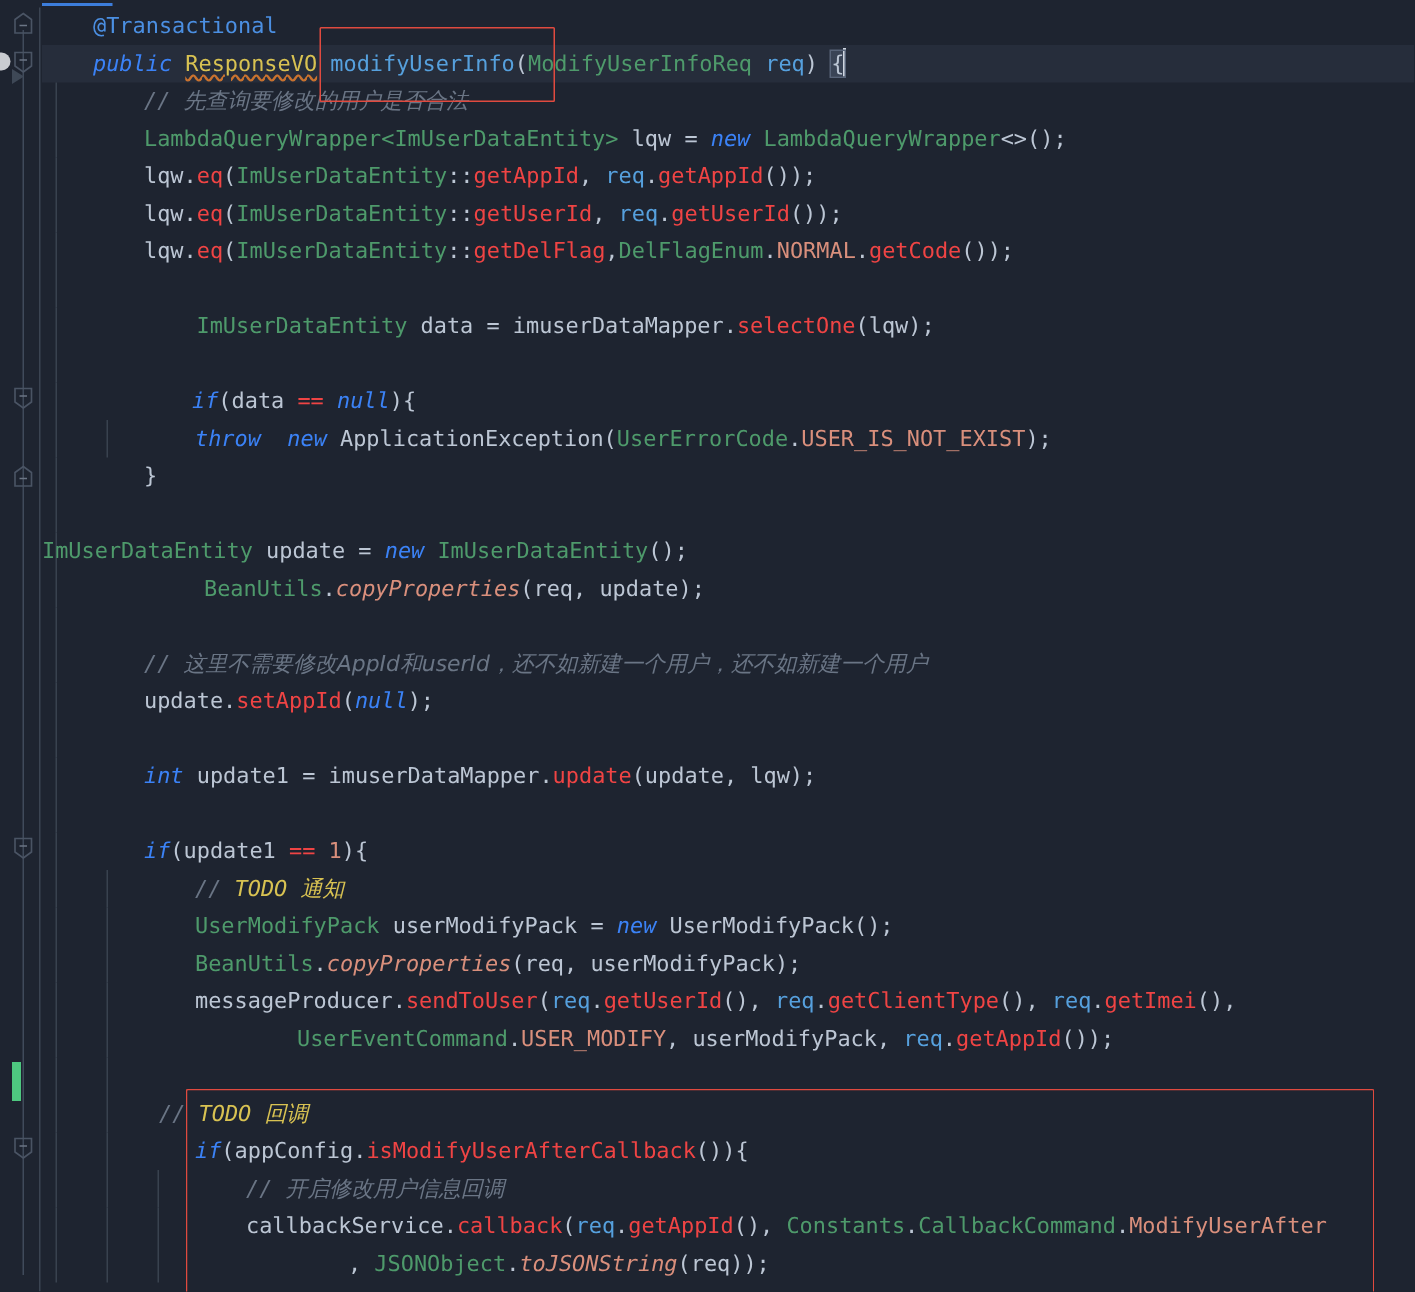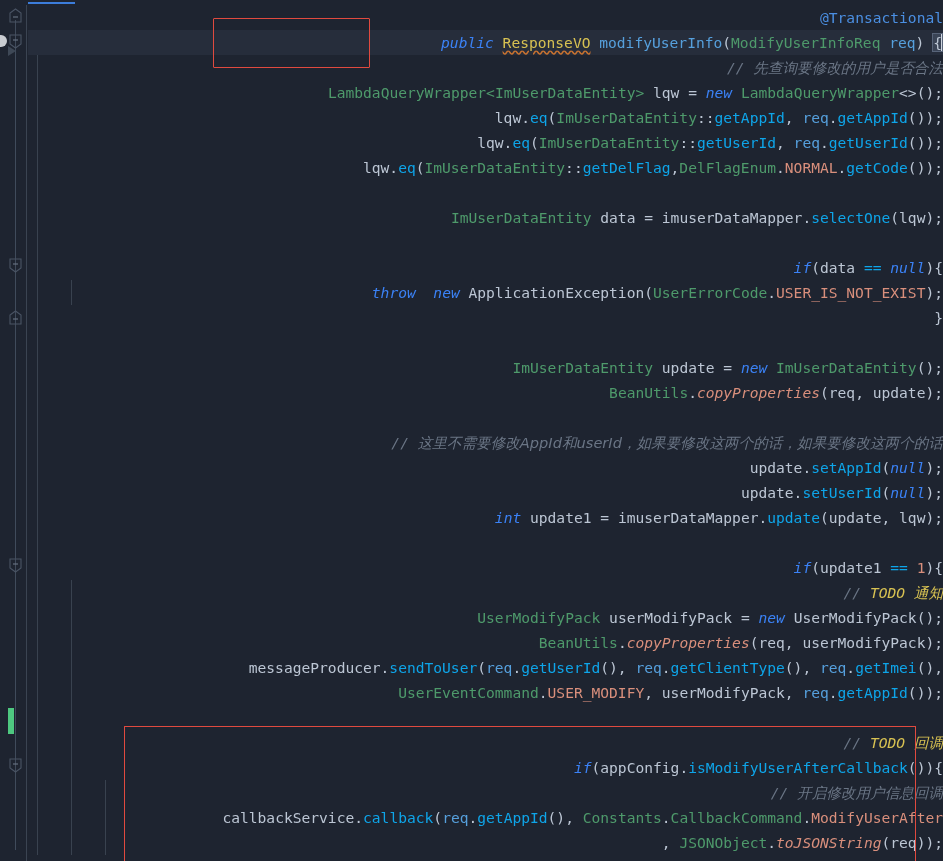--- a/index.html
+++ b/index.html
@@ -102,21 +102,20 @@
     z-index: 9;
   }
 
   
   .code-area {
     position: absolute;
     top: 5px; left: 28px;
     width: 915px;
     height: 856px;
     overflow: hidden;
-    text-align: right;
   }
   .line {
     position: relative;
     height: 25px;
     line-height: 25px;
     font-size: 14.6px;
     white-space: pre;
     color: #bcc6d4;
     letter-spacing: 0px;
   }
@@ -140,21 +139,21 @@
     z-index: 1;
   }
   .iguide.g1 { left: 9px; }
   .iguide.g2 { left: 43px; }
   .iguide.g3 { left: 77px; }
 
   
   .kw      { color: #3b82f6; font-style: italic; }                        
   .type    { color: #4e9a6b; }                        
   .ident   { color: #bcc6d4; }                        
-  .meth    { color: #0ea5e9; }                        
+  .meth    { color: #ef4444; }                        
   .meth-s  { color: #d98f7c; font-style: italic; }    
   .param   { color: #56a0dd; }                        
   .const   { color: #d98f7c; }                        
   .anno    { color: #4b8fe2; }                        
   .num     { color: #d98f7c; }
   .cmt     { color: #6a7585; font-style: italic; }
   .cmt-cn  { color: #6a7585; font-style: italic; font-family: "DejaVu Sans","Liberation Serif",serif; }
   .todo    { color: #d8c252; font-style: italic; }
   .todo-cn { color: #d8c252; font-style: italic; font-family: "DejaVu Sans","Liberation Serif",serif; }
   .punc    { color: #bcc6d4; }
@@ -257,43 +256,43 @@
     <div class="line"><span class="iguide g1"></span><span class="txt" style="padding-left:68px"><span class="type">LambdaQueryWrapper</span><span class="type">&lt;ImUserDataEntity&gt;</span><span class="ident"> lqw </span><span class="punc">= </span><span class="kw">new</span><span class="type"> LambdaQueryWrapper</span><span class="punc">&lt;&gt;();</span></span></div>
 
     <div class="line"><span class="iguide g1"></span><span class="txt" style="padding-left:68px"><span class="ident">lqw.</span><span class="meth">eq</span><span class="punc">(</span><span class="type">ImUserDataEntity</span><span class="punc">::</span><span class="meth">getAppId</span><span class="punc">, </span><span class="param">req</span><span class="punc">.</span><span class="meth">getAppId</span><span class="punc">());</span></span></div>
 
     <div class="line"><span class="iguide g1"></span><span class="txt" style="padding-left:68px"><span class="ident">lqw.</span><span class="meth">eq</span><span class="punc">(</span><span class="type">ImUserDataEntity</span><span class="punc">::</span><span class="meth">getUserId</span><span class="punc">, </span><span class="param">req</span><span class="punc">.</span><span class="meth">getUserId</span><span class="punc">());</span></span></div>
 
     <div class="line"><span class="iguide g1"></span><span class="txt" style="padding-left:68px"><span class="ident">lqw.</span><span class="meth">eq</span><span class="punc">(</span><span class="type">ImUserDataEntity</span><span class="punc">::</span><span class="meth">getDelFlag</span><span class="punc">,</span><span class="type">DelFlagEnum</span><span class="punc">.</span><span class="const">NORMAL</span><span class="punc">.</span><span class="meth">getCode</span><span class="punc">());</span></span></div>
 
     <div class="line"><span class="iguide g1"></span></div>
 
-    <div class="line"><span class="iguide g1"></span><span class="txt" style="padding-left:28px"><span class="type">ImUserDataEntity</span><span class="ident"> data </span><span class="punc">= </span><span class="ident">imuserDataMapper</span><span class="punc">.</span><span class="meth">selectOne</span><span class="punc">(lqw);</span></span></div>
+    <div class="line"><span class="iguide g1"></span><span class="txt" style="padding-left:103px"><span class="type">ImUserDataEntity</span><span class="ident"> data </span><span class="punc">= </span><span class="ident">imuserDataMapper</span><span class="punc">.</span><span class="meth">selectOne</span><span class="punc">(lqw);</span></span></div>
 
     <div class="line"><span class="iguide g1"></span></div>
 
     <div class="line"><span class="iguide g1"></span><span class="txt" style="padding-left:100px"><span class="kw">if</span><span class="punc">(data </span><span class="meth">==</span><span class="punc"> </span><span class="kw">null</span><span class="punc">){</span></span></div>
 
     <div class="line"><span class="iguide g1"></span><span class="iguide g2"></span><span class="txt" style="padding-left:102px"><span class="kw">throw</span><span class="punc">  </span><span class="kw">new</span><span class="ident"> ApplicationException</span><span class="punc">(</span><span class="type">UserErrorCode</span><span class="punc">.</span><span class="const">USER_IS_NOT_EXIST</span><span class="punc">);</span></span></div>
 
     <div class="line"><span class="iguide g1"></span><span class="txt" style="padding-left:68px"><span class="punc">}</span></span></div>
 
     <div class="line"><span class="iguide g1"></span></div>
 
-    <div class="line"><span class="iguide g1"></span><span class="txt" style="padding-left:68px"><span class="type">ImUserDataEntity</span><span class="ident"> update </span><span class="punc">= </span><span class="kw">new</span><span class="type"> ImUserDataEntity</span><span class="punc">();</span></span></div>
+    <div class="line"><span class="iguide g1"></span><span class="txt" style=""><span class="type">ImUserDataEntity</span><span class="ident"> update </span><span class="punc">= </span><span class="kw">new</span><span class="type"> ImUserDataEntity</span><span class="punc">();</span></span></div>
 
     <div class="line"><span class="iguide g1"></span><span class="txt" style="padding-left:108px"><span class="type">BeanUtils</span><span class="punc">.</span><span class="meth-s">copyProperties</span><span class="punc">(req, update);</span></span></div>
 
     <div class="line"><span class="iguide g1"></span></div>
 
-    <div class="line"><span class="iguide g1"></span><span class="txt" style="padding-left:68px"><span class="cmt">// </span><span class="cmt-cn">这里不需要修改AppId和userId，如果要修改这两个的话，如果要修改这两个的话</span></span></div>
+    <div class="line"><span class="iguide g1"></span><span class="txt" style="padding-left:68px"><span class="cmt">// </span><span class="cmt-cn">这里不需要修改AppId和userId，还不如新建一个用户，还不如新建一个用户</span></span></div>
 
     <div class="line"><span class="iguide g1"></span><span class="txt" style="padding-left:68px"><span class="ident">update</span><span class="punc">.</span><span class="meth">setAppId</span><span class="punc">(</span><span class="kw">null</span><span class="punc">);</span></span></div>
 
-    <div class="line"><span class="iguide g1"></span><span class="txt" style="padding-left:68px"><span class="ident">update</span><span class="punc">.</span><span class="meth">setUserId</span><span class="punc">(</span><span class="kw">null</span><span class="punc">);</span></span></div>
+    <div class="line"><span class="iguide g1"></span></div>
 
     <div class="line"><span class="iguide g1"></span><span class="txt" style="padding-left:68px"><span class="kw">int</span><span class="ident"> update1 </span><span class="punc">= </span><span class="ident">imuserDataMapper</span><span class="punc">.</span><span class="meth">update</span><span class="punc">(update, lqw);</span></span></div>
 
     <div class="line"><span class="iguide g1"></span></div>
 
     <div class="line"><span class="iguide g1"></span><span class="txt" style="padding-left:68px"><span class="kw">if</span><span class="punc">(update1 </span><span class="meth">==</span><span class="punc"> </span><span class="num">1</span><span class="punc">){</span></span></div>
 
     <div class="line"><span class="iguide g1"></span><span class="iguide g2"></span><span class="txt" style="padding-left:102px"><span class="cmt">// </span><span class="todo">TODO </span><span class="todo-cn">通知</span></span></div>
 
     <div class="line"><span class="iguide g1"></span><span class="iguide g2"></span><span class="txt" style="padding-left:102px"><span class="type">UserModifyPack</span><span class="ident"> userModifyPack </span><span class="punc">= </span><span class="kw">new</span><span class="ident"> UserModifyPack</span><span class="punc">();</span></span></div>

